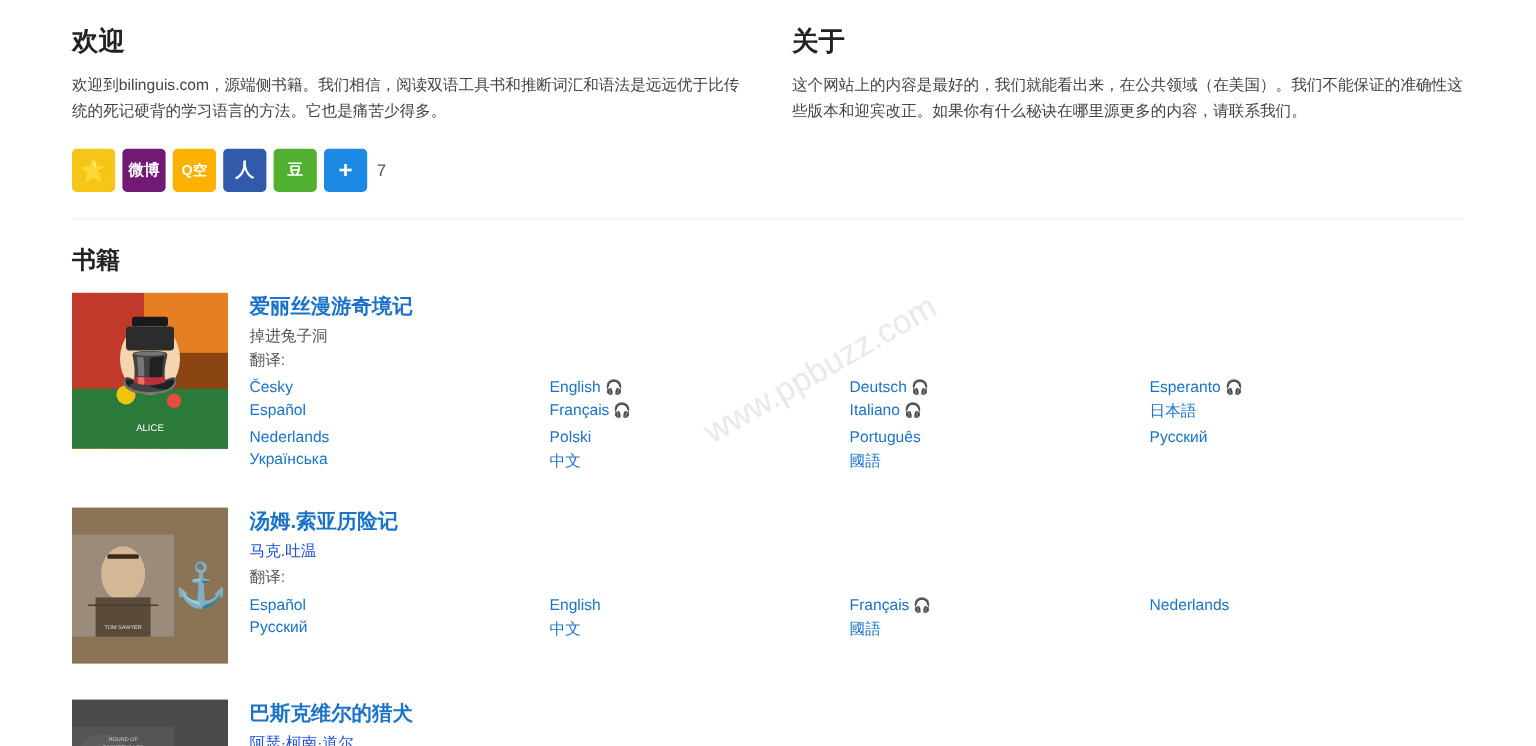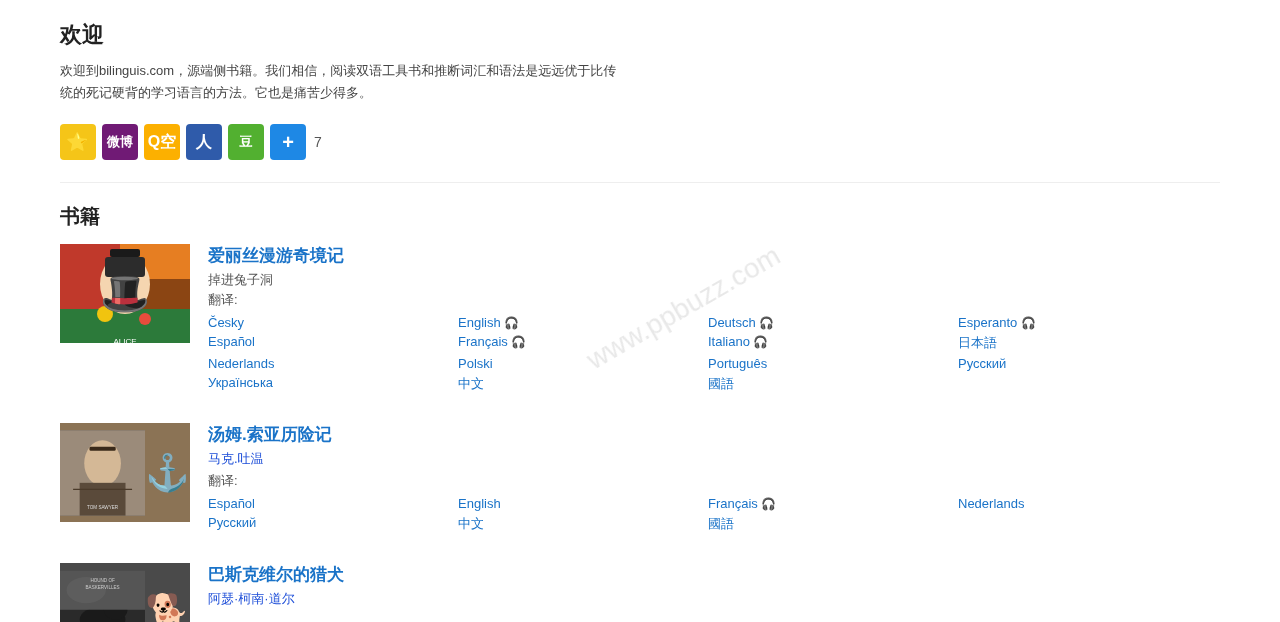--- a/index.html
+++ b/index.html
@@ -66,21 +66,21 @@
       margin-bottom: 14px;
     }
     .book-item {
       display: flex;
       gap: 18px;
       margin-bottom: 30px;
       align-items: flex-start;
     }
     .book-cover {
       width: 130px;
-      height: 99px;
+      height: 130px;
       flex-shrink: 0;
       background: #ccc;
       overflow: hidden;
       display: flex;
       align-items: center;
       justify-content: center;
     }
     
     .cover-alice {
       background: linear-gradient(135deg, #c0392b 0%, #e67e22 30%, #f1c40f 60%, #27ae60 80%, #2980b9 100%);
@@ -168,26 +168,30 @@
 
 <div class="watermark">www.ppbuzz.com</div>
 
 <div class="page-container">
 
   <div class="top-section">
     <div class="welcome-section">
       <div class="section-title">欢迎</div>
       <p class="section-text">欢迎到bilinguis.com，源端侧书籍。我们相信，阅读双语工具书和推断词汇和语法是远远优于比传统的死记硬背的学习语言的方法。它也是痛苦少得多。</p>
     </div>
+    <div class="about-section">
+      <div class="section-title">关于</div>
+      <p class="section-text">这个网站上的内容是最好的，我们就能看出来，在公共领域（在美国）。我们不能保证的准确性这些版本和迎宾改正。如果你有什么秘诀在哪里源更多的内容，请联系我们。</p>
+    </div>
   </div>
 
   <div class="share-bar">
     <button class="share-btn star">⭐</button>
     <button class="share-btn weibo" style="color:#fff;font-size:13px;font-weight:bold;">微博</button>
-    <button class="share-btn qzone" style="color:#fff;font-size:16px;font-weight:bold;">Q空</button>
+    <button class="share-btn qzone" style="color:#fff;font-size:12px;font-weight:bold;">Q空</button>
     <button class="share-btn renren" style="color:#fff;font-size:16px;font-weight:bold;">人</button>
     <button class="share-btn douban" style="color:#fff;font-size:13px;font-weight:bold;">豆</button>
     <button class="share-btn plus">+</button>
     <span class="share-count">7</span>
   </div>
 
   <hr class="divider">
 
   <div class="books-section">
     <div class="books-section-title">书籍</div>

